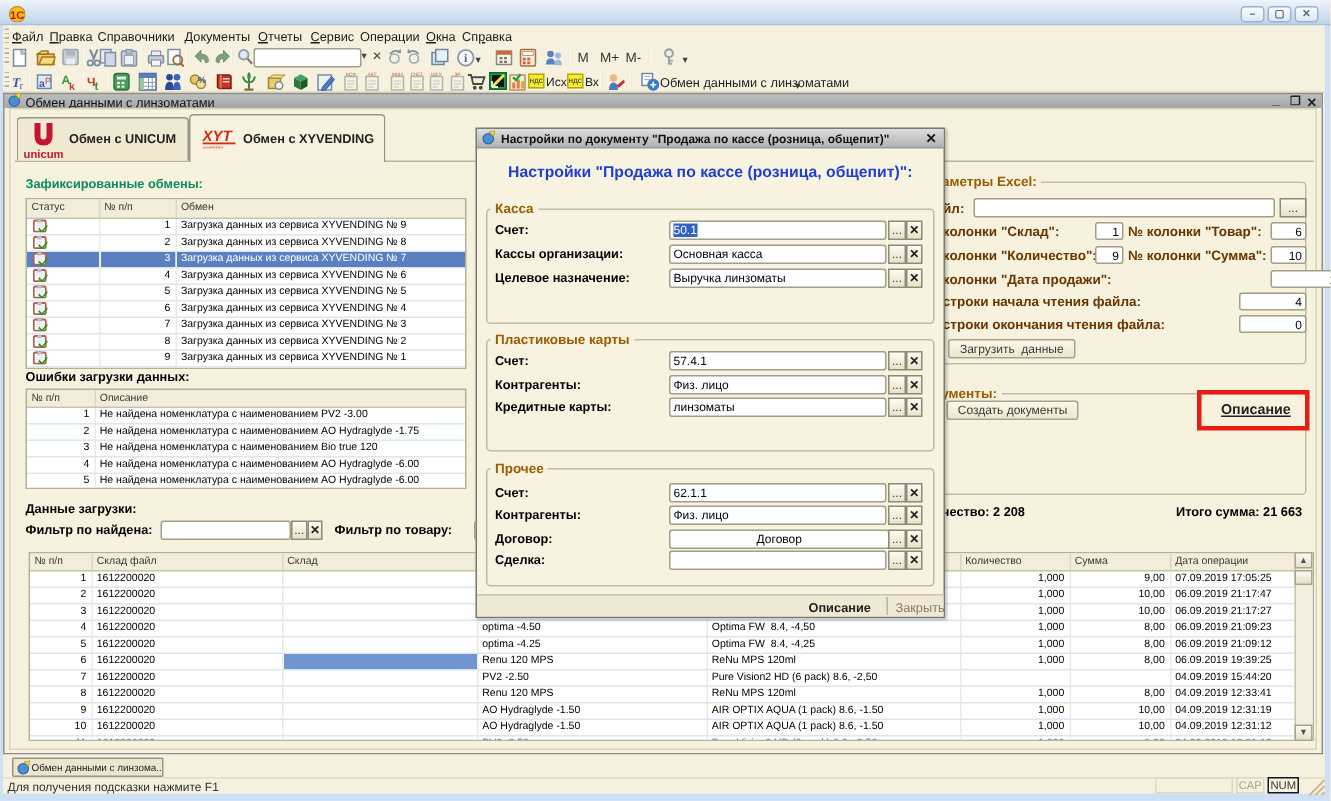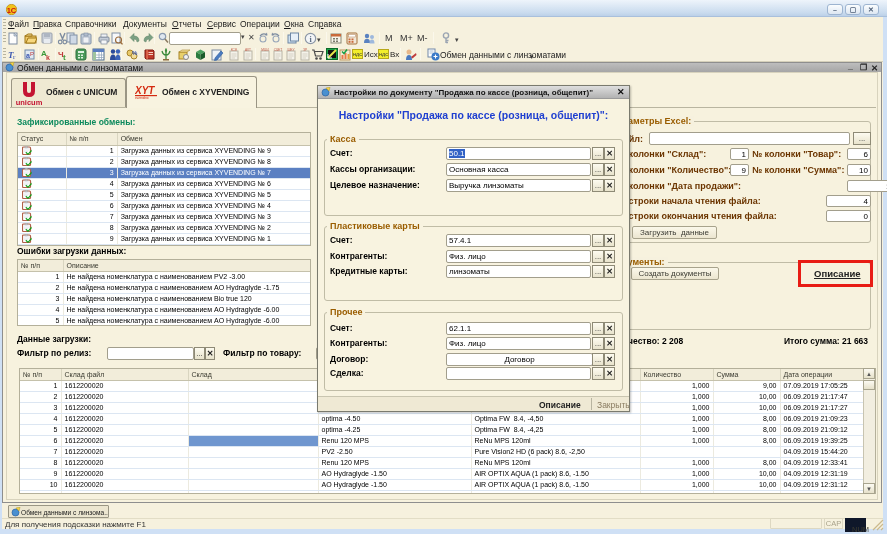--- a/index.html
+++ b/index.html
@@ -478,21 +478,21 @@
           <td>Не найдена номенклатура с наименованием AO Hydraglyde -6.00</td>
         </tr>
         <tr style="height:11px;">
           <td class="num">5</td>
           <td>Не найдена номенклатура с наименованием AO Hydraglyde -6.00</td>
         </tr>
       </tbody>
     </table>
   </div>
 <div class="a blbl" style="left:17px;top:334px;font-size:8.5px;">Данные загрузки:</div>
-<div class="a blbl" style="left:17px;top:348px;font-size:8.5px;">Фильтр по релиз:</div>
+<div class="a blbl" style="left:17px;top:348px;font-size:8.5px;">Фильтр по найдена:</div>
 <div class="inp" style="left:107px;top:347px;width:87px;height:13px;"></div>
 <div class="dots" style="left:194px;top:347px;width:11px;height:13px;line-height:11px;">...</div>
 <div class="xbtn" style="left:205px;top:347px;width:10px;height:13px;line-height:11px;">✕</div>
 <div class="a blbl" style="left:223px;top:348px;font-size:8.5px;">Фильтр по товару:</div>
 <div class="inp" style="left:316px;top:347px;width:106px;height:13px;"></div>
 <div class="a" style="left:19px;top:368px;width:857px;height:126px;overflow:hidden;background:#fff;border:1px solid #b4b09a;">
     <table class="grid" style="width:844px;border:none;">
       <tbody>
         <tr style="height:11px;">
           <th style="width:41px;">№ п/п</th>
@@ -712,15 +712,15 @@
 <svg style="position:absolute;left:2px;top:1px" width="10" height="10">
       <circle cx="4.5" cy="5.5" r="3.5" fill="#4a90d0" stroke="#2a60a0" stroke-width="0.7"></circle>
       <path d="M5 1 L9 0 L8 4 Z" fill="#f2d24a" stroke="#b09a20" stroke-width="0.5"></path>
     </svg>
 <div style="position:absolute;left:12px;top:3px;font-size:6.6px;color:#222;">Обмен данными с линзома...</div>
   </div>
 <div class="a" style="left:2px;top:518px;width:881px;height:11px;background:#f6f1de;border-top:1px solid #e2ddc6;"></div>
 <div class="a" style="left:5px;top:520px;font-size:8px;color:#333;">Для получения подсказки нажмите F1</div>
 <div class="a" style="left:770px;top:518px;width:52px;height:11px;border:1px solid #ddd8c2;border-radius:1px;"></div>
 <div class="a" style="left:824px;top:518px;width:19px;height:11px;border:1px solid #ddd8c2;font-size:7.5px;color:#a8a28a;text-align:center;line-height:10px;">CAP</div>
-<div class="a" style="left:845px;top:518px;width:21px;height:11px;border:7px solid #0f172a;font-size:7.5px;color:#3a3a30;text-align:center;line-height:10px;">NUM</div>
+<div class="a" style="left:845px;top:518px;width:21px;height:11px;border:1px solid #0f172a;font-size:7.5px;color:#3a3a30;text-align:center;line-height:10px;">NUM</div>
 <svg class="a" style="left:872px;top:519px" width="12" height="12">
     <path d="M11 1 L1 11 M11 5 L5 11 M11 9 L9 11" stroke="#cbb98c" stroke-width="1.2"></path>
   </svg>
 </body></html>

